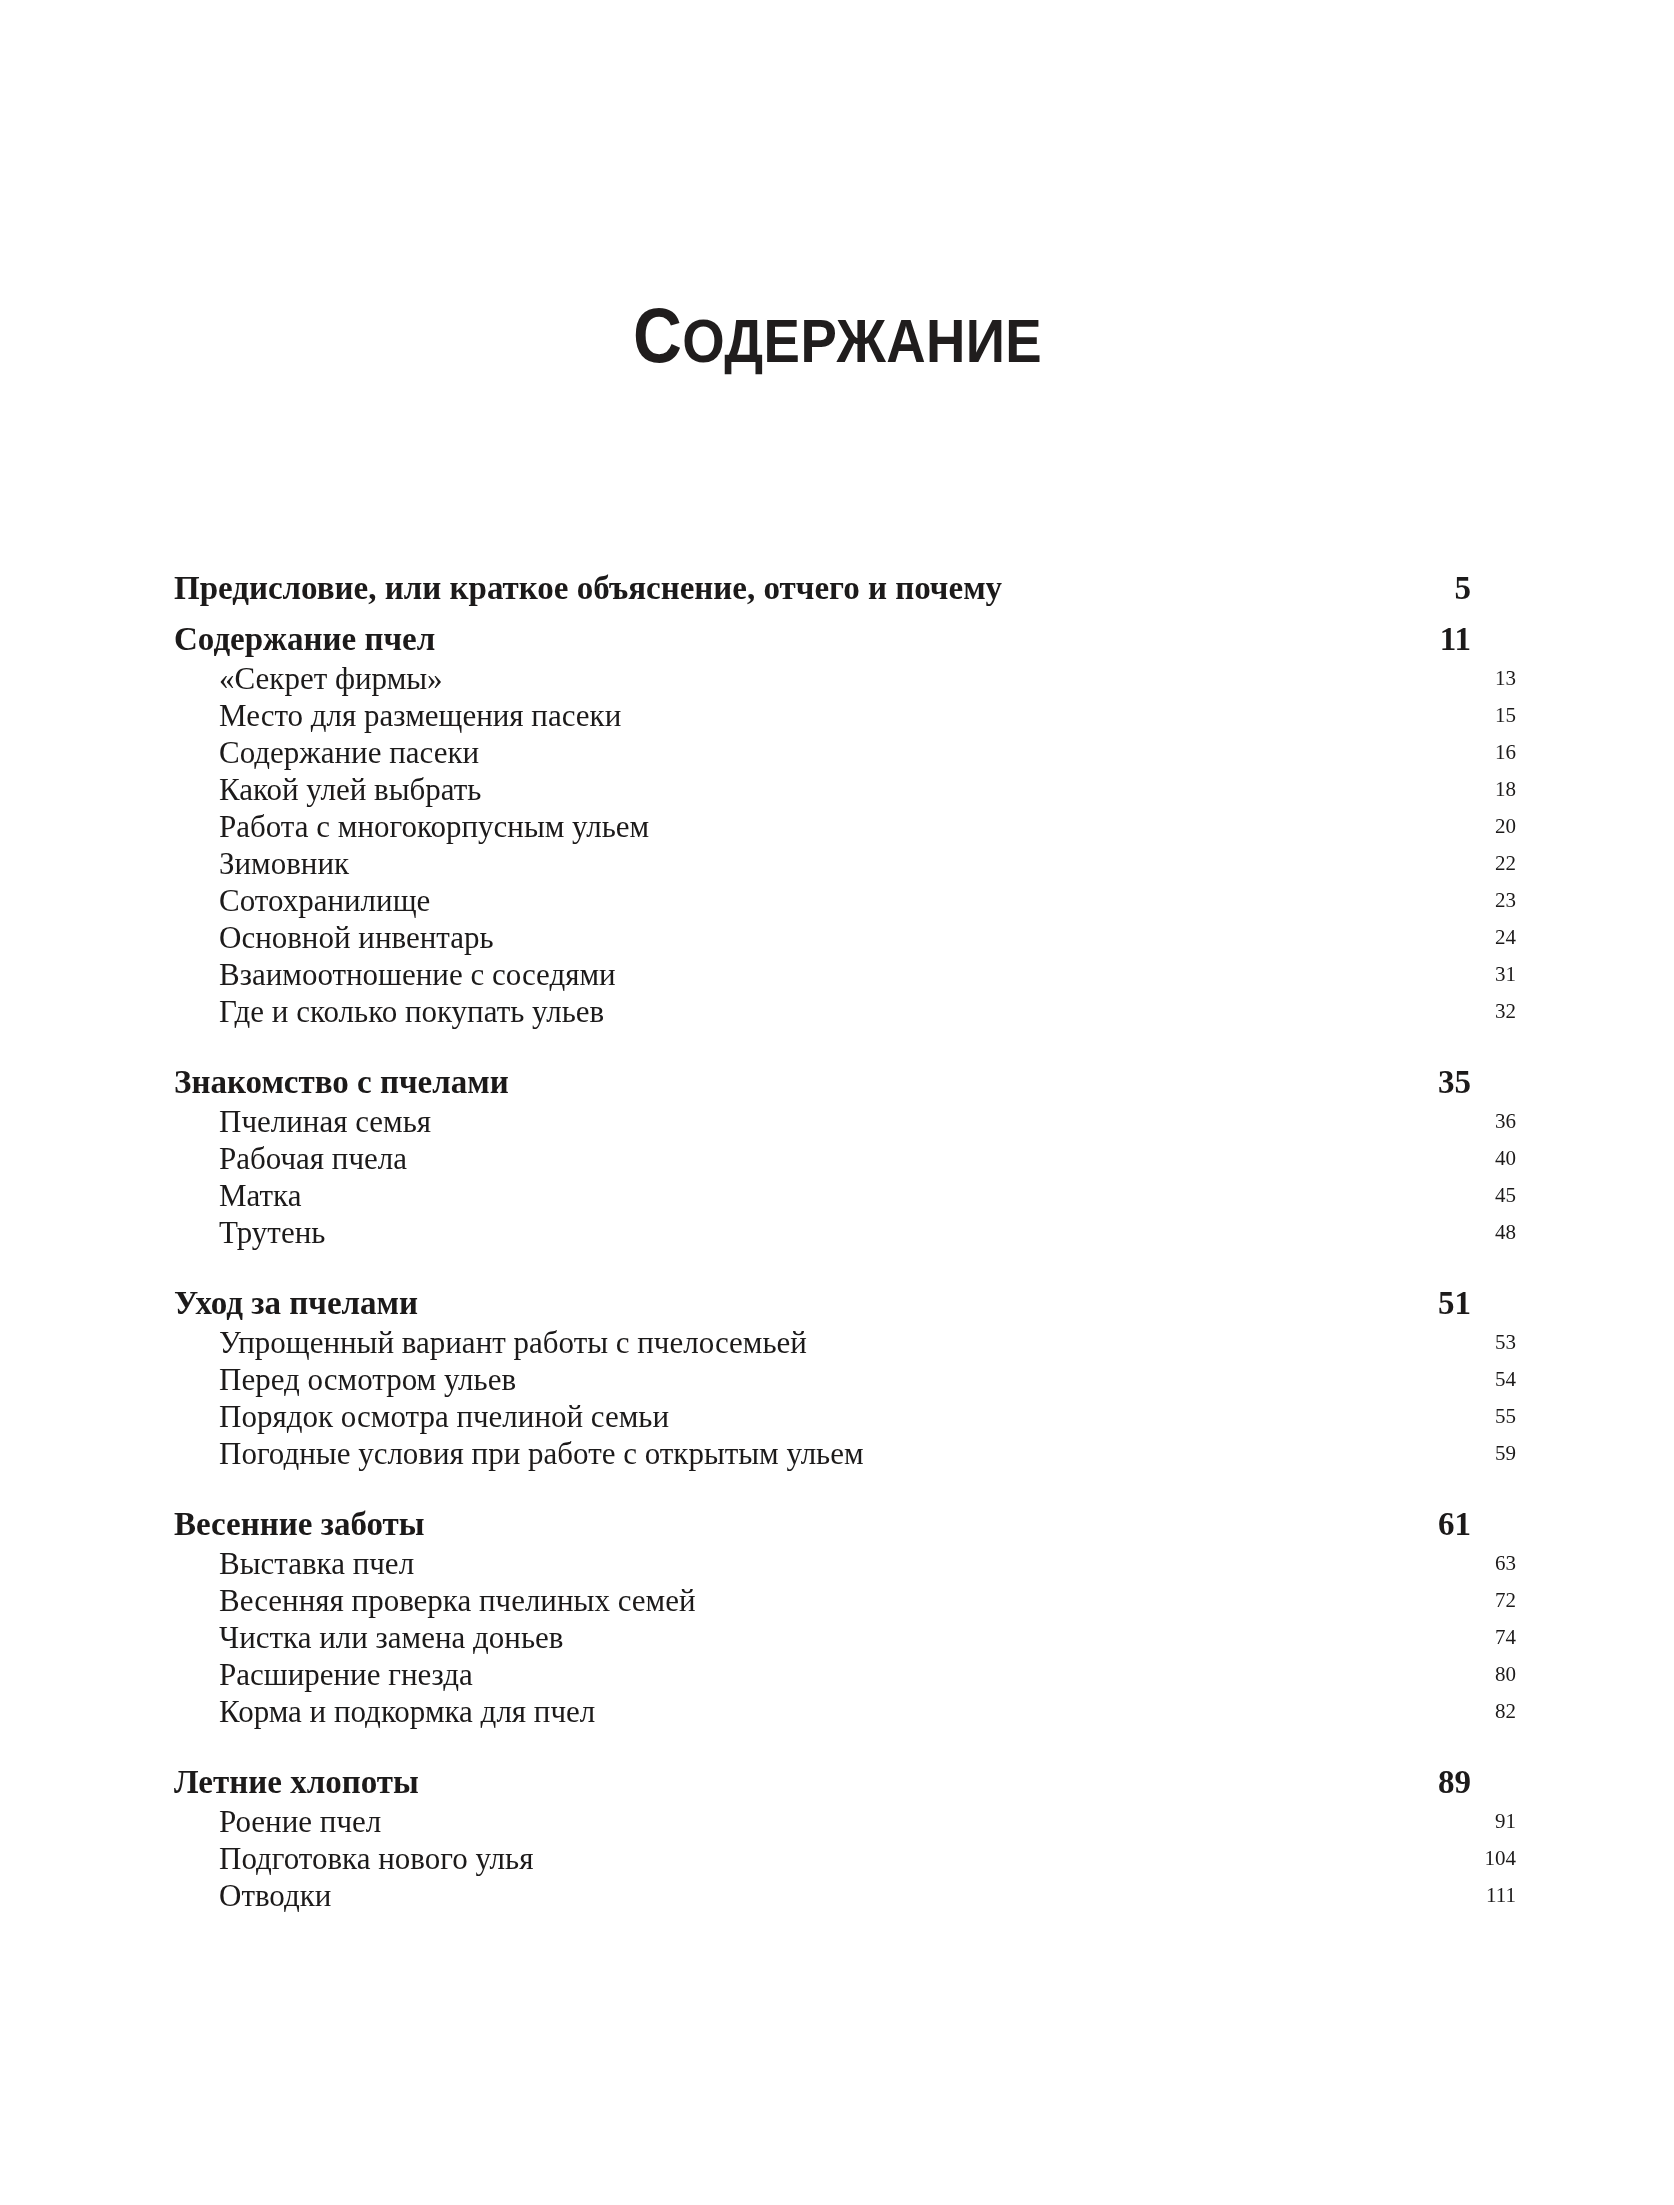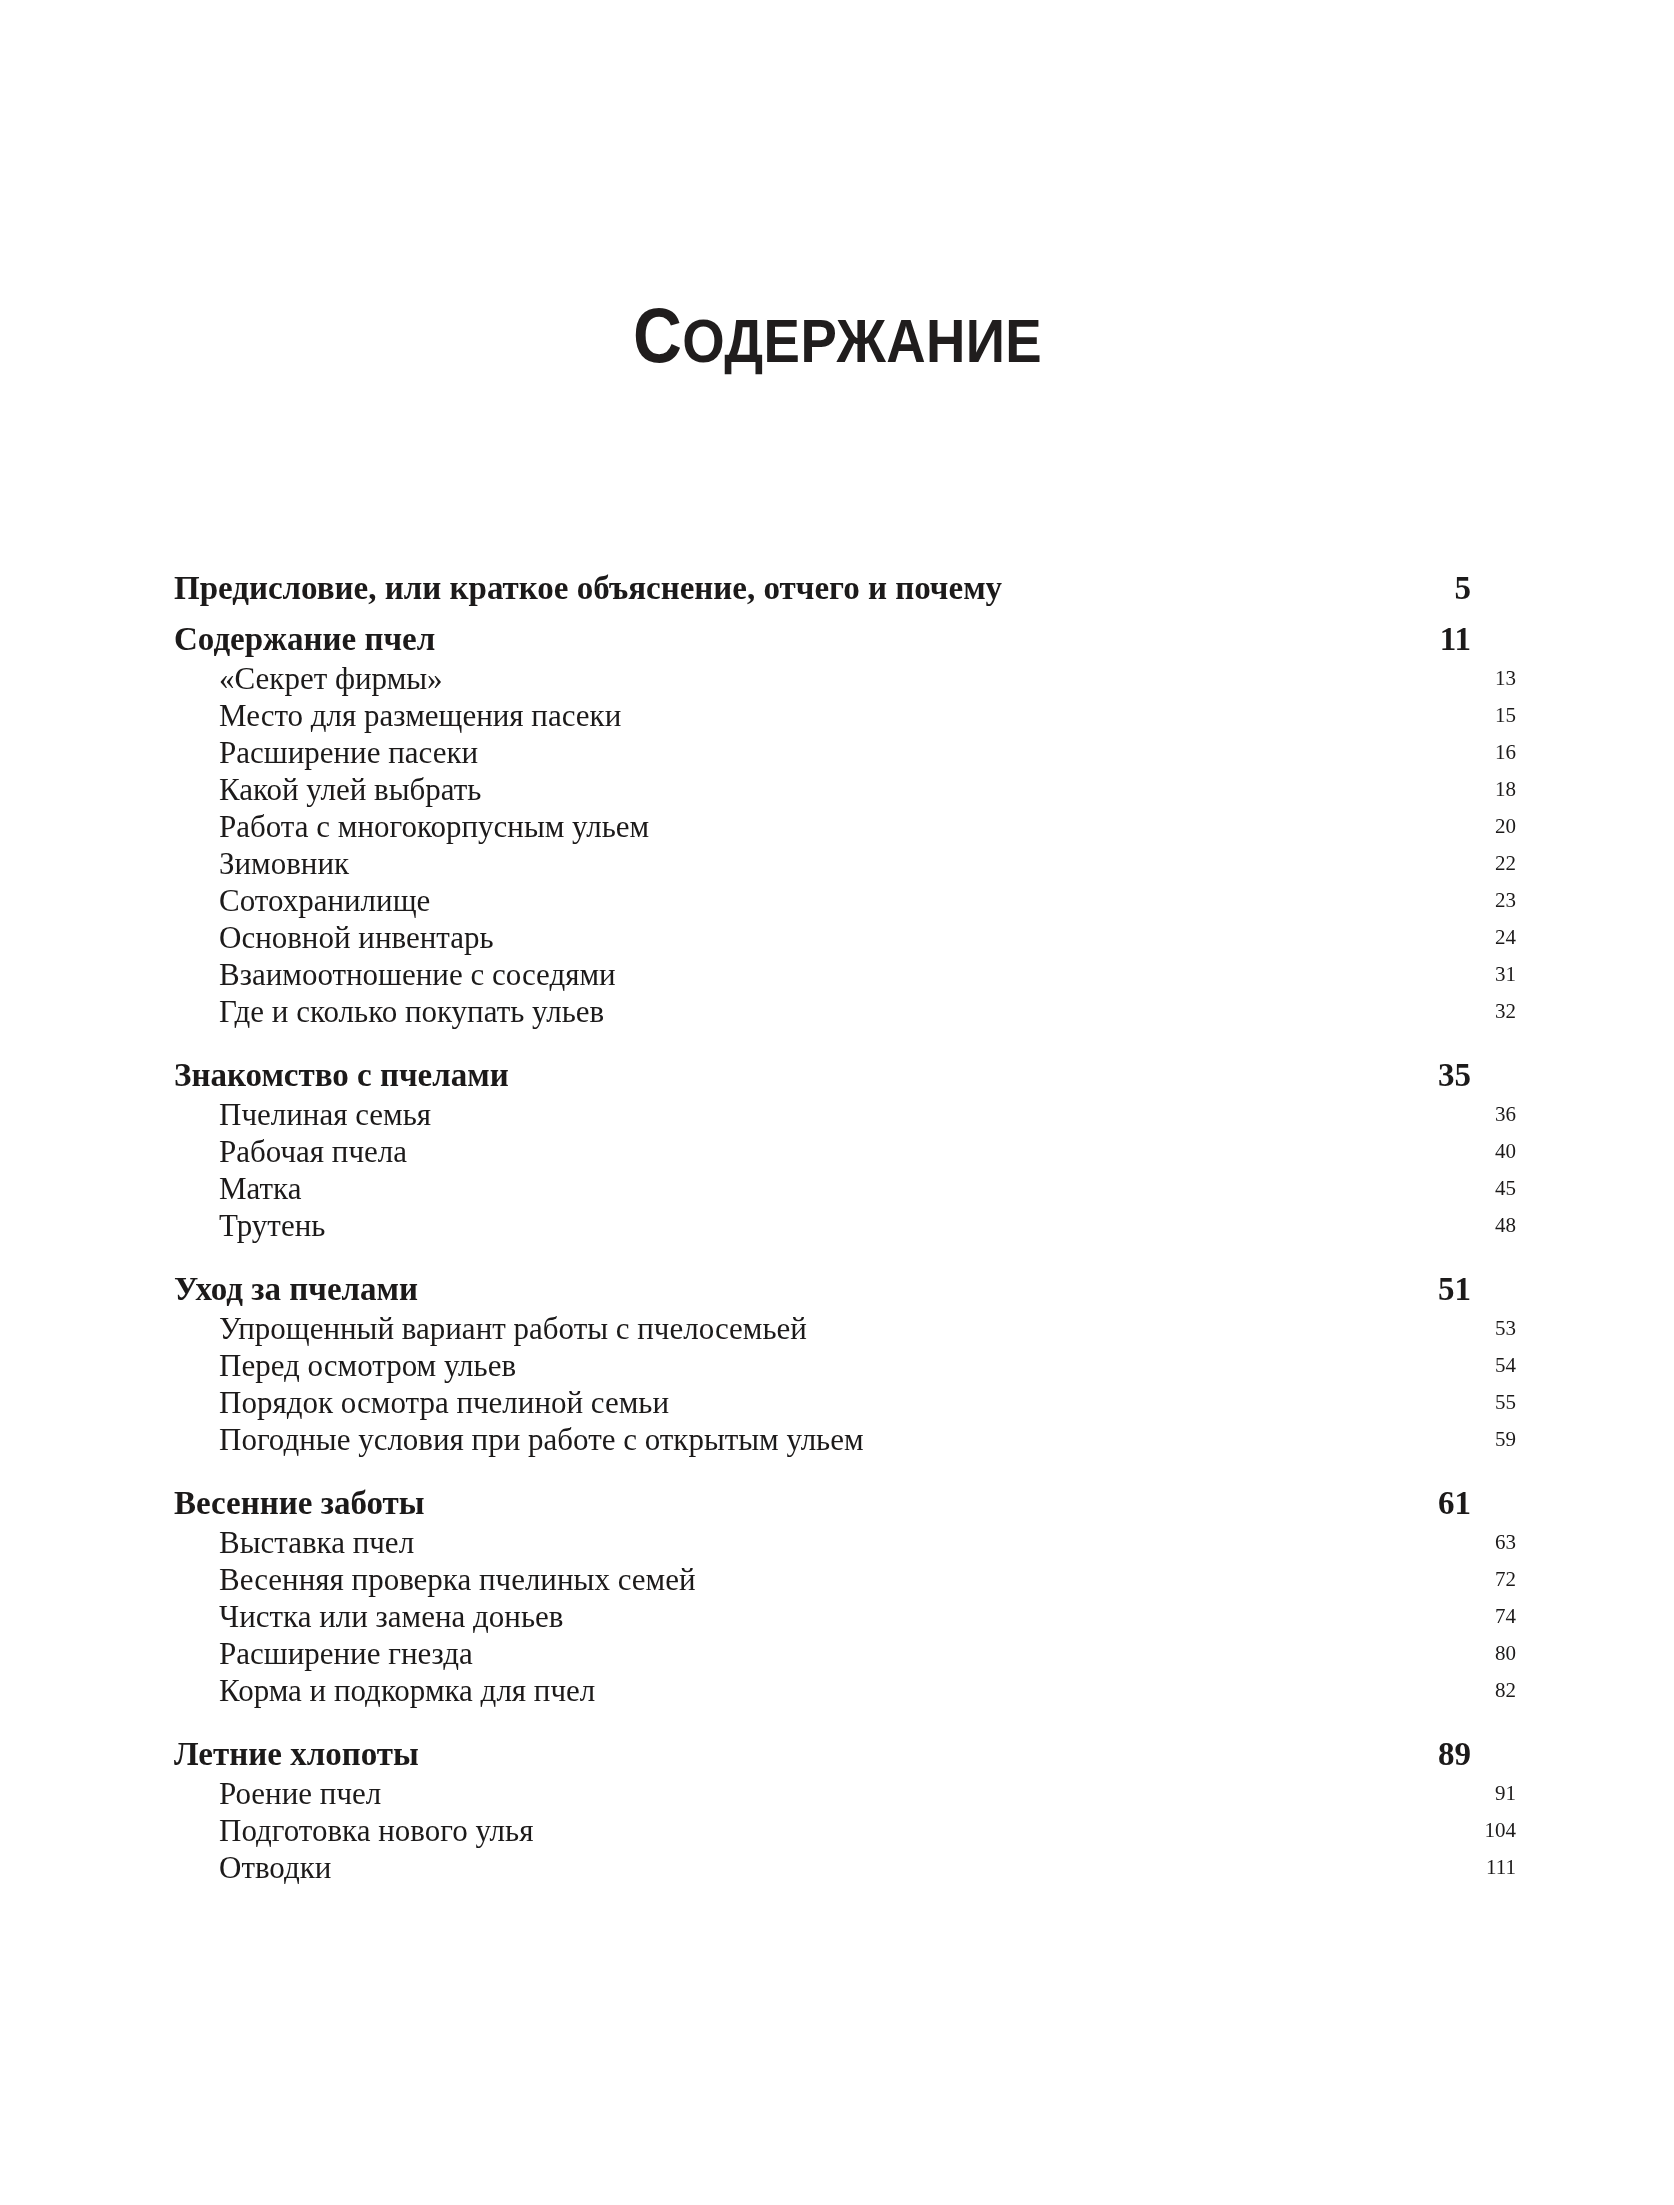--- a/index.html
+++ b/index.html
@@ -97,21 +97,21 @@
     line-height: 37px;
     padding-left: 45px;
   }
   .toc-row.level-sub .page-num {
     font-weight: 400;
     font-size: 21px;
   }
 
   
   .toc-group + .toc-group {
-    margin-top: 24px;
+    margin-top: 31px;
   }
   .toc-group.lead + .toc-group {
     margin-top: 9px;
   }
 </style>
 </head>
 <body>
 
 <div class="page">
 
@@ -138,21 +138,21 @@
           <span class="label">«Секрет фирмы»</span>
           <span class="spacer"></span>
           <span class="page-num">13</span>
         </div>
         <div class="toc-row level-sub">
           <span class="label">Место для размещения пасеки</span>
           <span class="spacer"></span>
           <span class="page-num">15</span>
         </div>
         <div class="toc-row level-sub">
-          <span class="label">Расширение пасеки</span>
+          <span class="label">Содержание пасеки</span>
           <span class="spacer"></span>
           <span class="page-num">16</span>
         </div>
         <div class="toc-row level-sub">
           <span class="label">Какой улей выбрать</span>
           <span class="spacer"></span>
           <span class="page-num">18</span>
         </div>
         <div class="toc-row level-sub">
           <span class="label">Работа с многокорпусным ульем</span>

